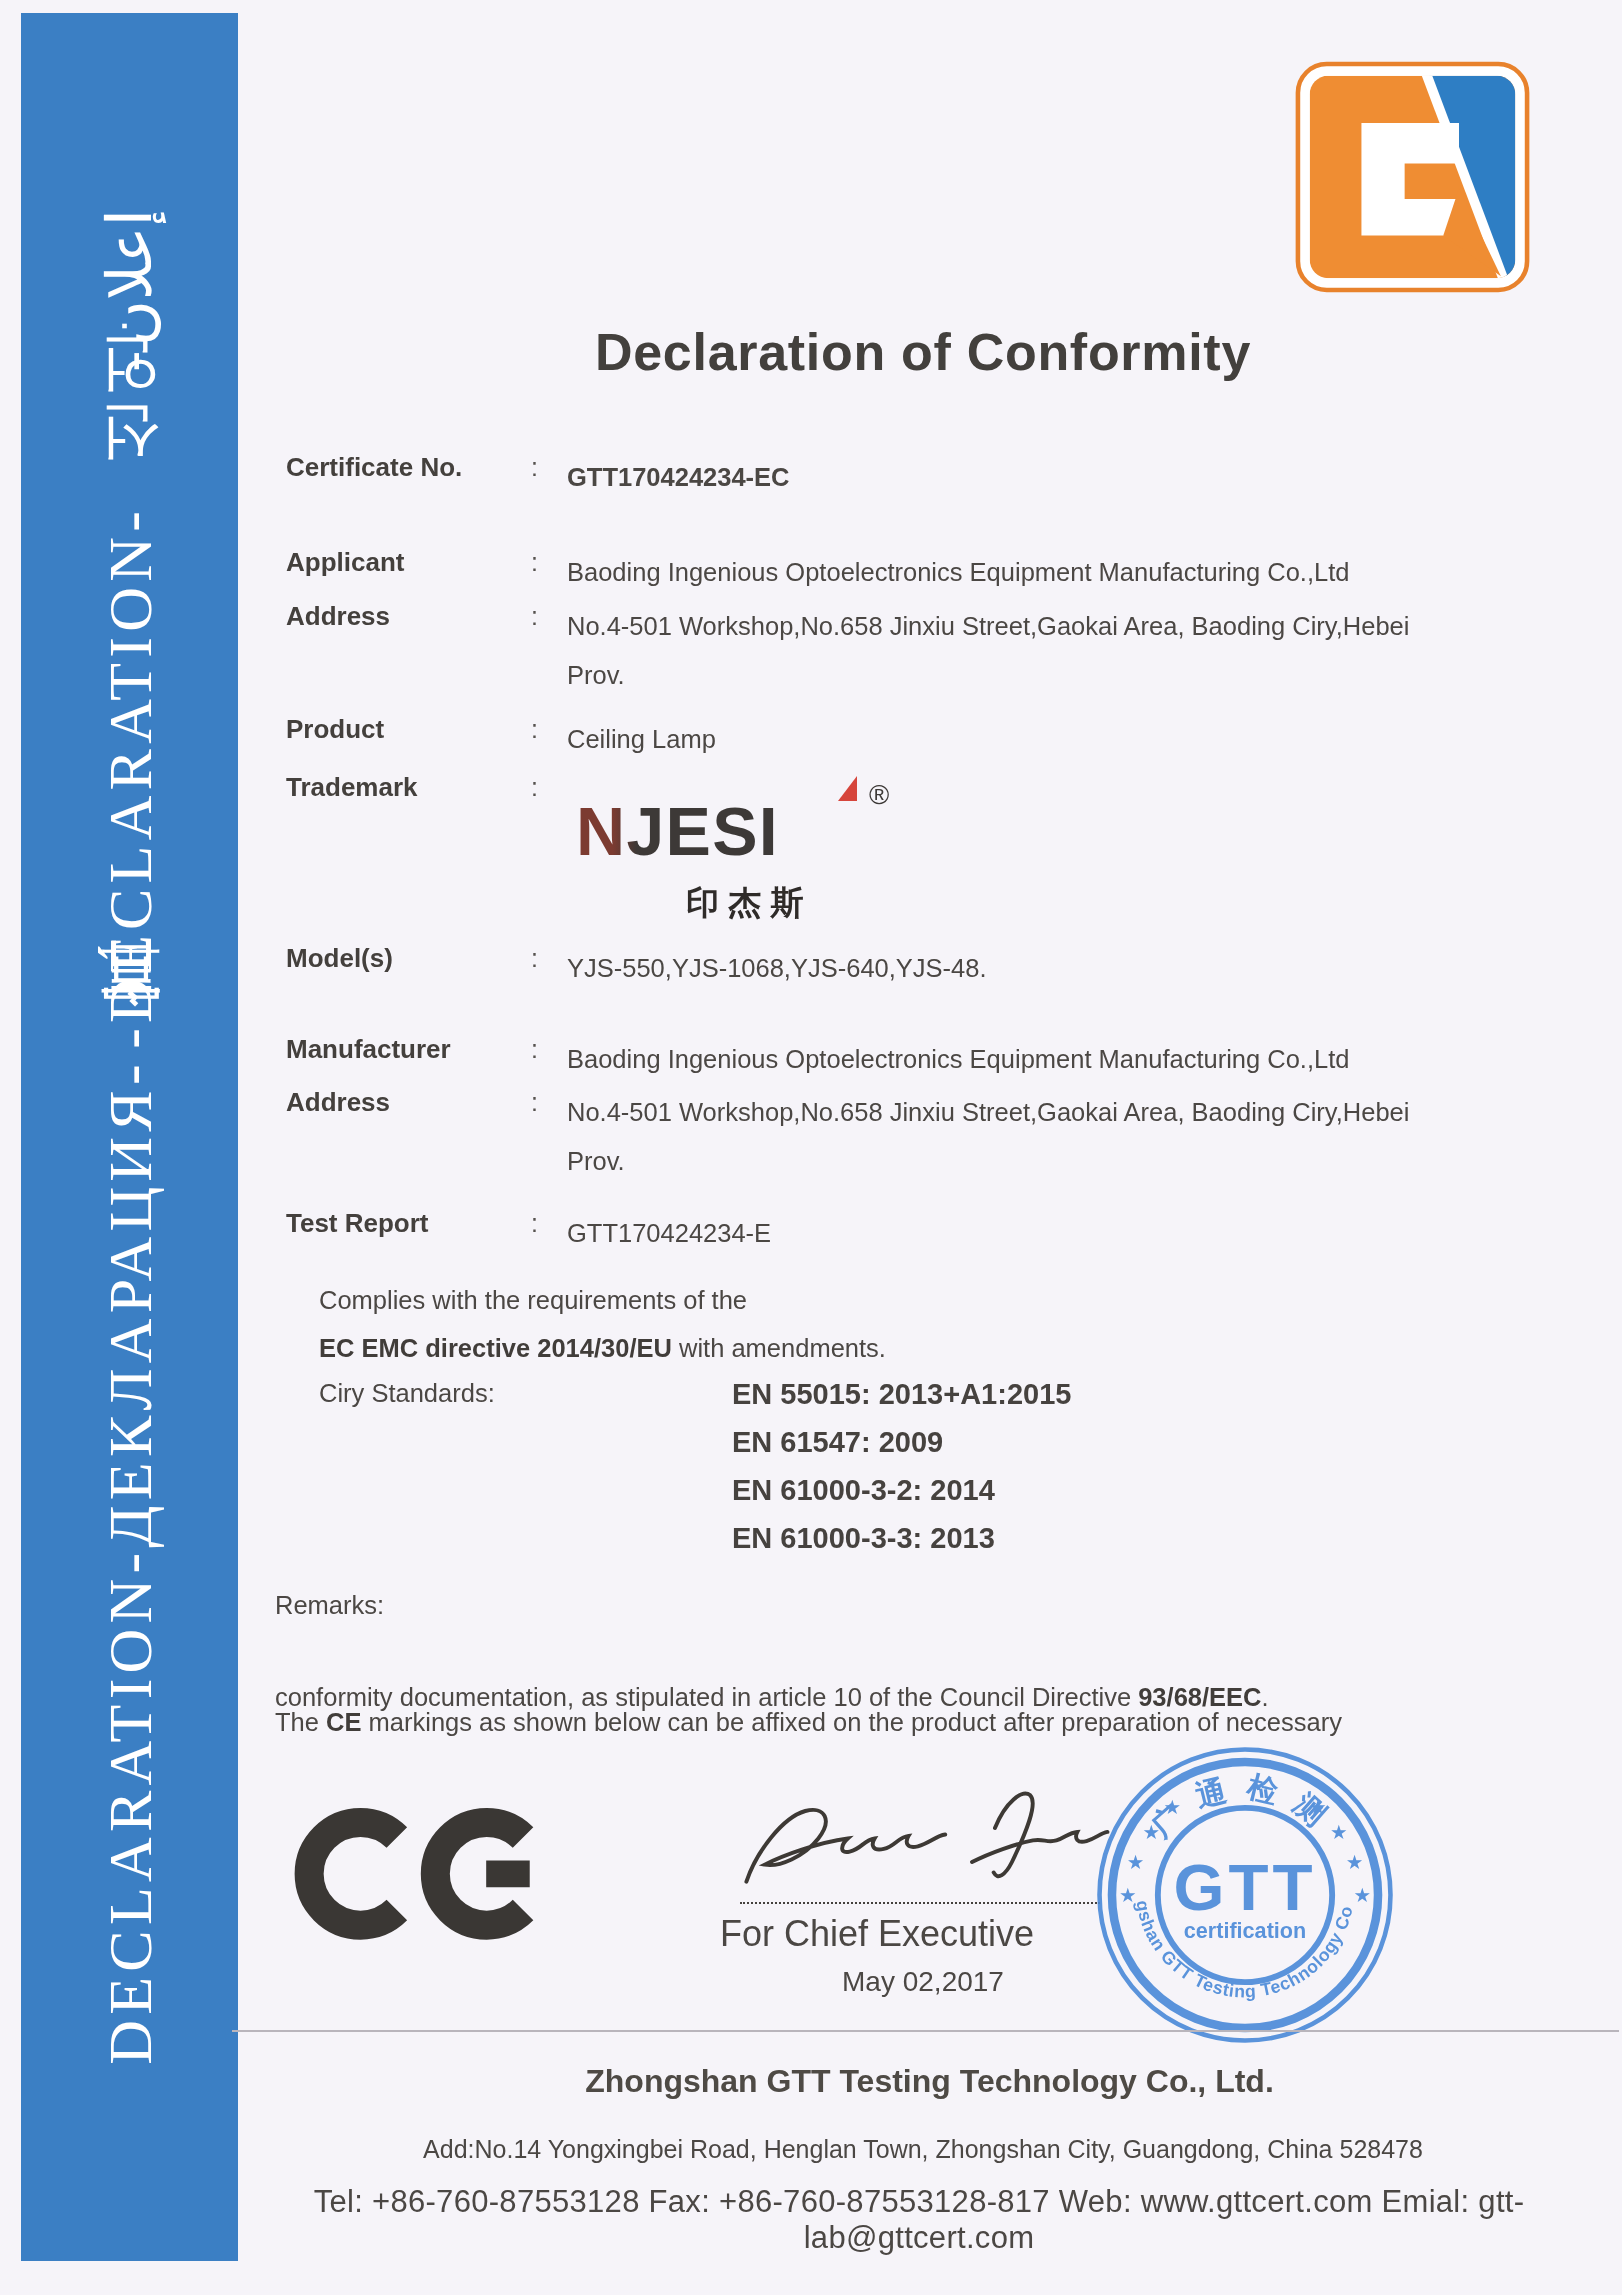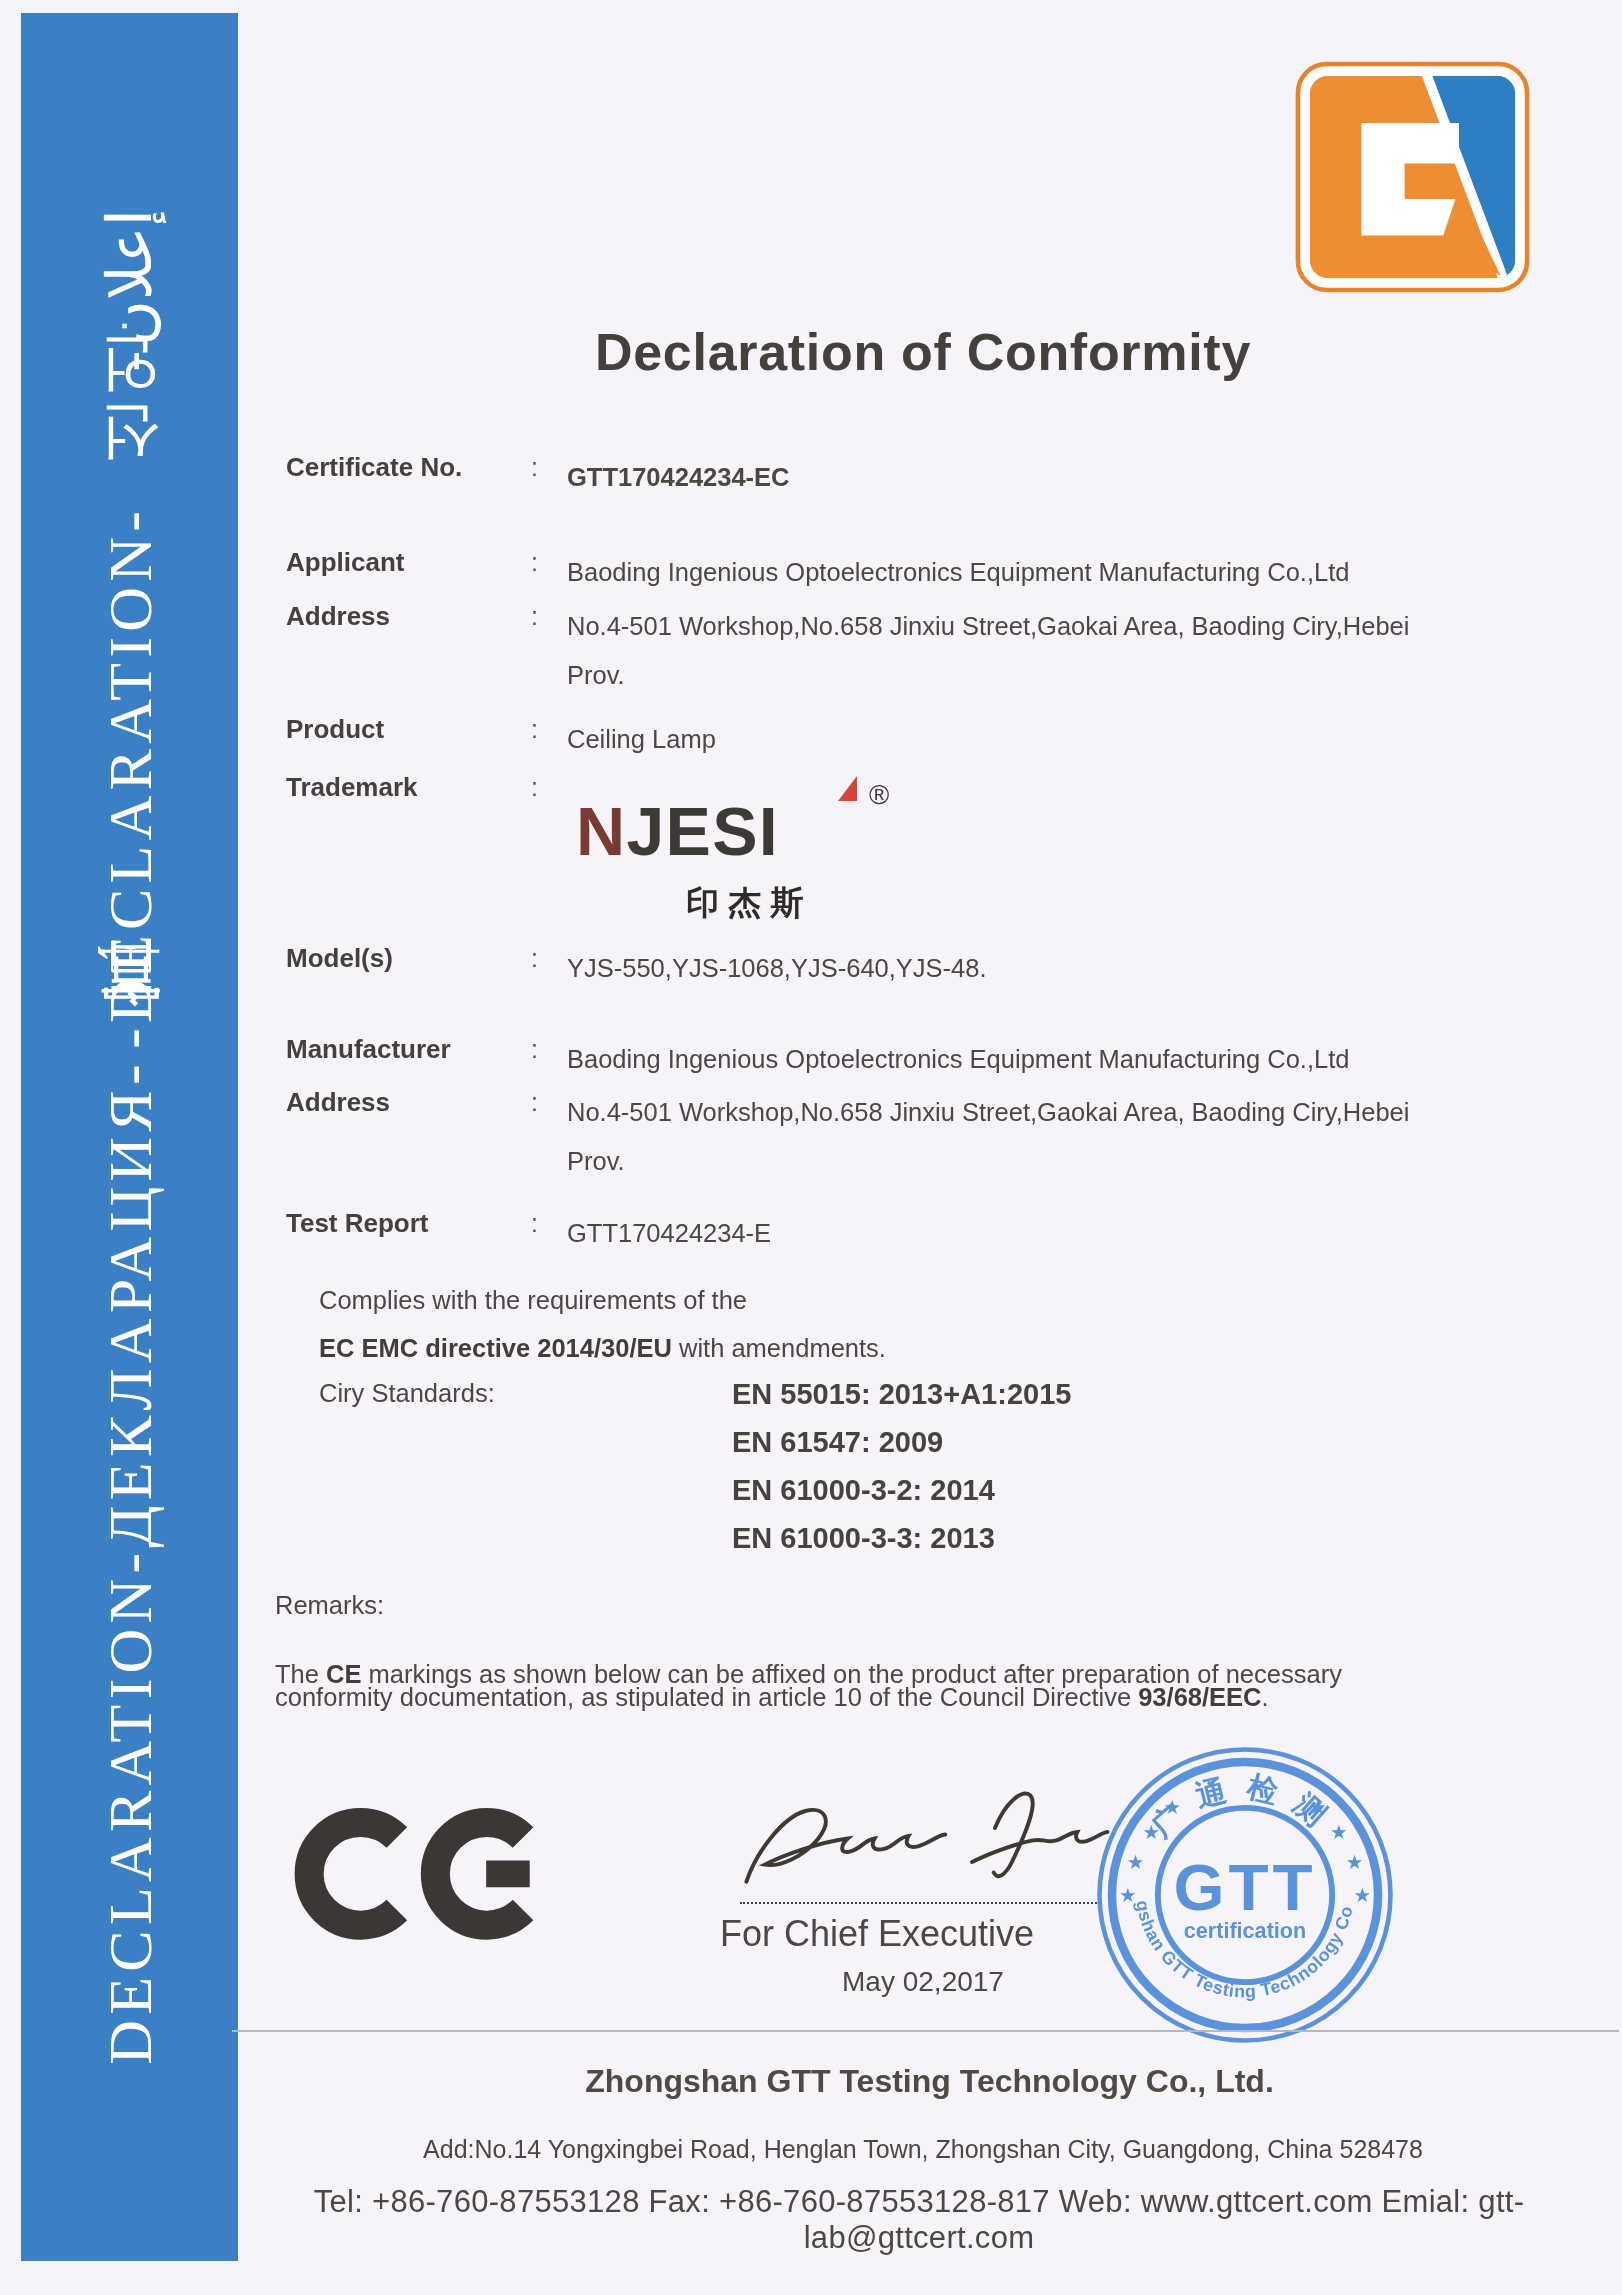--- a/index.html
+++ b/index.html
@@ -166,21 +166,21 @@
   <div class="comp-line" style="top:1379px">Ciry Standards:</div>
 
   <div class="standards">
     <div>EN 55015: 2013+A1:2015</div>
     <div>EN 61547: 2009</div>
     <div>EN 61000-3-2: 2014</div>
     <div>EN 61000-3-3: 2013</div>
   </div>
 
   <div class="remark-line" style="top:1591px">Remarks:</div>
-  <div class="remark-line" style="top:1660px"><span>The </span><b class="inl">CE</b><span> markings as shown below can be affixed on the product after preparation of necessary</span></div>
+  <div class="remark-line" style="top:1708px"><span>The </span><b class="inl">CE</b><span> markings as shown below can be affixed on the product after preparation of necessary</span></div>
   <div class="remark-line" style="top:1683px"><span>conformity documentation, as stipulated in article 10 of the Council Directive </span><b class="inl">93/68/EEC</b><span>.</span></div>
 
   <div class="ce-mark">
     <svg width="268" height="137" viewBox="0 0 480 245">
       <path d="M186,58 A92,92 0 1 0 186,188" fill="none" stroke="#3a3734" stroke-width="52"></path>
       <path d="M412,58 A92,92 0 1 0 412,188" fill="none" stroke="#3a3734" stroke-width="52"></path>
       <line x1="346" y1="123" x2="424" y2="123" stroke="#3a3734" stroke-width="48"></line>
     </svg>
   </div>
 

